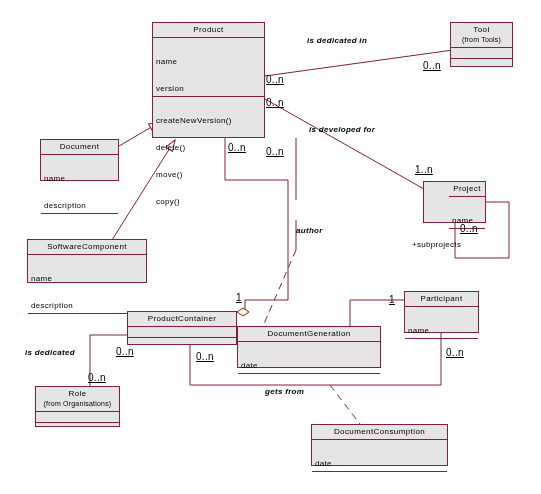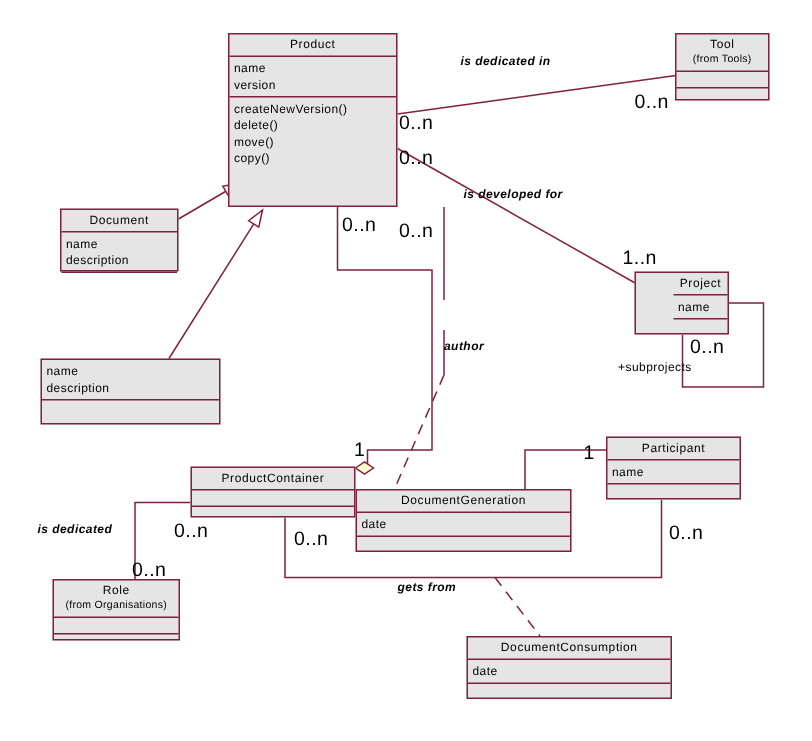--- a/index.html
+++ b/index.html
@@ -50,28 +50,30 @@
   .uml-ops {
     padding: 2px 3px;
     min-height: 6px;
   }
   .uml-attrs div, .uml-ops div {
     font-size: 8px;
     color: #000000;
     line-height: 11px;
     letter-spacing: 0.3px;
     white-space: nowrap;
+    margin-top: 16px;
   }
   .mult {
     position: absolute;
-    font-size: 13px;
+    font-size: 10px;
     color: #000000;
     letter-spacing: 0.3px;
     white-space: nowrap;
     z-index: 6;
+    text-decoration: underline;
   }
   .assoc-label {
     position: absolute;
     font-size: 8px;
     font-style: italic;
     font-weight: bold;
     color: #000000;
     letter-spacing: 0.3px;
     white-space: nowrap;
     z-index: 6;
@@ -145,34 +147,35 @@
       </div>
       <div class="uml-class" style="left: 40px; top: 139px; width: 79px; height: 42px;">
         <div class="uml-name"><span>Document</span></div>
         <div class="uml-attrs">
           <div>name</div>
           <div>description</div>
         </div>
         <div class="uml-ops"></div>
       </div>
       <div class="uml-class" style="left: 27px; top: 239px; width: 120px; height: 44px;">
+        <div class="uml-name"><span>SoftwareComponent</span></div>
         <div class="uml-attrs">
           <div>name</div>
           <div>description</div>
         </div>
         <div class="uml-ops"></div>
       </div>
       <div class="uml-class" style="left: 423px; top: 181px; width: 63px; height: 42px; padding-left: 25px;">
         <div class="uml-name"><span>Project</span></div>
         <div class="uml-attrs">
           <div>name</div>
         </div>
         <div class="uml-ops"></div>
       </div>
-      <div class="uml-class" style="left: 404px; top: 291px; width: 90px; height: 42px;">
+      <div class="uml-class" style="left: 404px; top: 291px; width: 75px; height: 42px;">
         <div class="uml-name"><span>Participant</span></div>
         <div class="uml-attrs">
           <div>name</div>
         </div>
         <div class="uml-ops"></div>
       </div>
       <div class="uml-class" style="left: 127px; top: 311px; width: 110px; height: 34px;">
         <div class="uml-name"><span>ProductContainer</span></div>
         <div class="uml-attrs"></div>
         <div class="uml-ops"></div>

